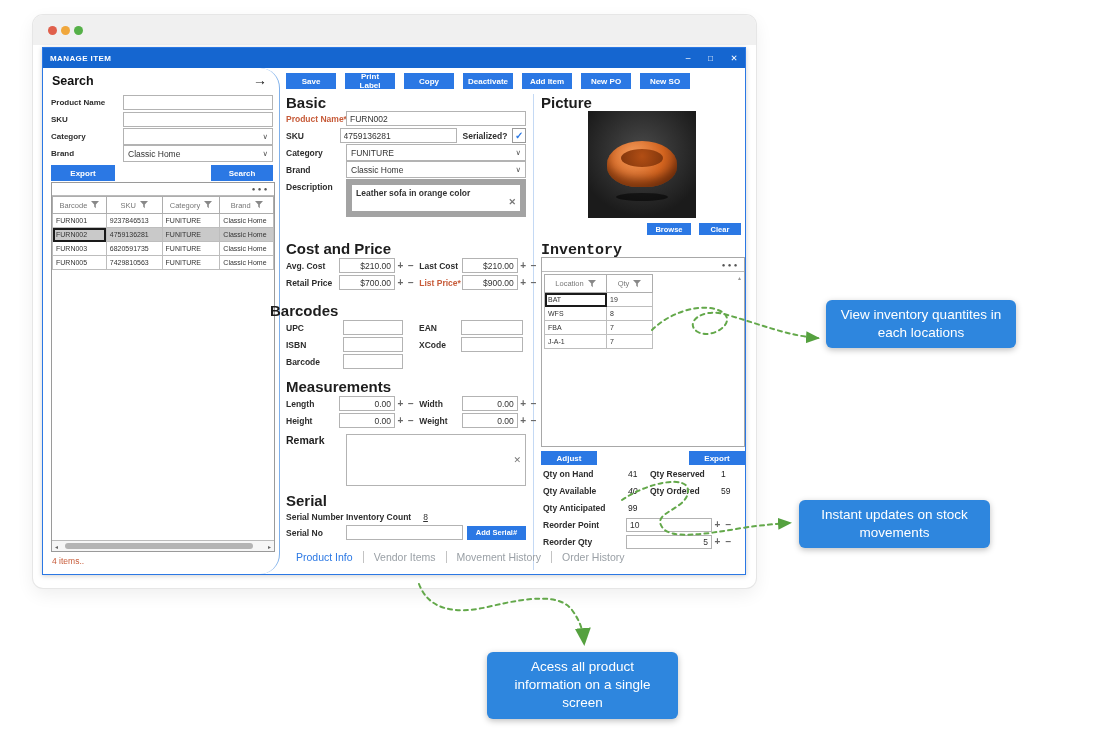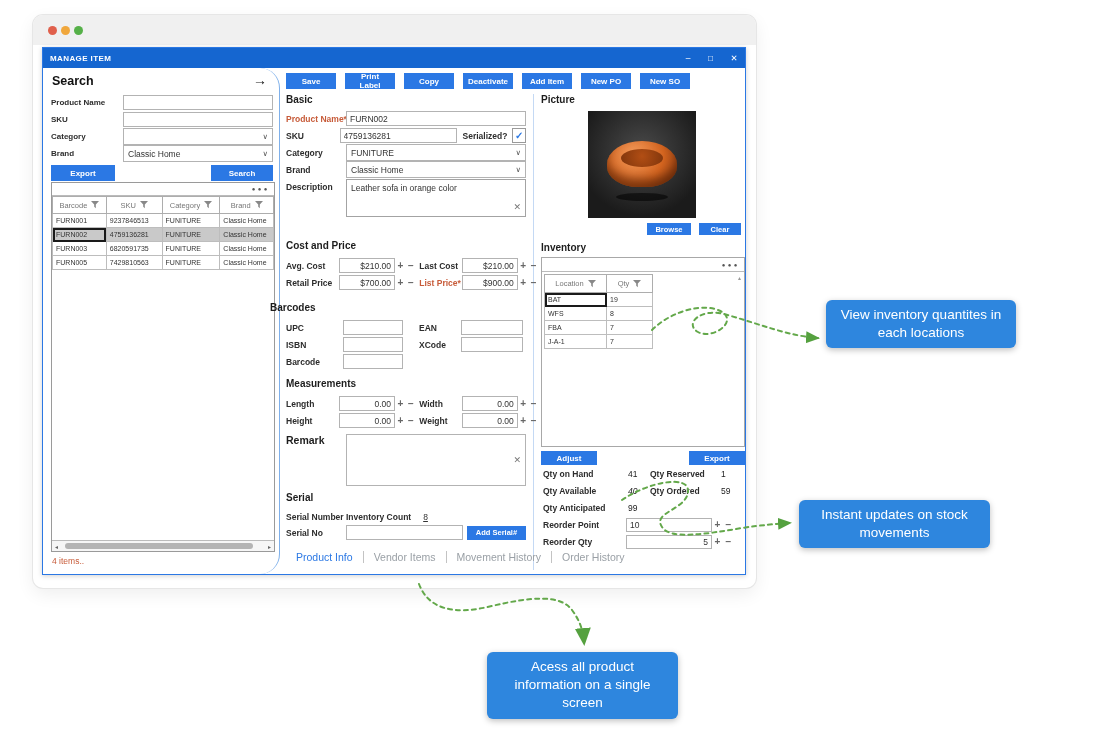--- a/index.html
+++ b/index.html
@@ -19,21 +19,21 @@
   .app-window{left:42px;top:47px;width:704px;height:528px;background:#ffffff;border:1px solid #2b78e4;
     box-shadow:0 1px 5px rgba(0,0,0,.18);}
   .titlebar{position:absolute;left:0;top:0;right:0;height:20px;background:#1566d0;color:#fff;
     display:flex;align-items:center;padding:0 7px;font-size:8px;font-weight:bold;letter-spacing:.4px;}
   .win-controls{margin-left:auto;display:flex;gap:17px;font-size:8.5px;font-weight:normal;}
   .win-controls span{cursor:pointer;line-height:20px;}
 
   .col-divider{left:490px;top:46px;bottom:4px;width:1px;background:#c4d9f4;}
 
   
-  .heading{font-size:10px;font-weight:bold;color:#1d1d1d;}
+  .heading{font-size:15px;font-weight:bold;color:#1d1d1d;}
   .lbl{font-size:8.5px;font-weight:600;color:#2d2d2d;white-space:nowrap;}
   .val{font-size:8.5px;color:#333;}
   .req{color:#c75b39;}
   .input{border:1px solid #b3b3b3;background:#fff;height:15px;font-family:"Liberation Sans",sans-serif;
     font-size:8.5px;color:#333;padding:0 3px;box-sizing:border-box;outline:none;}
   .select{border:1px solid #b3b3b3;background:#fff;height:15px;display:flex;align-items:center;
     justify-content:space-between;padding:0 4px;font-size:8.5px;color:#333;cursor:pointer;}
   .chev{color:#555;font-size:7.5px;line-height:1;}
   .btn{background:#2b78e4;color:#fff;border:none;font-family:"Liberation Sans",sans-serif;font-weight:bold;
     font-size:8px;display:flex;align-items:center;justify-content:center;cursor:pointer;}
@@ -267,21 +267,21 @@
     </div>
   </div>
   <div class="frow" style="left:243px;top:114px;width:240px;">
     <span class="lbl" style="width:60px;">Brand</span>
     <div class="select" style="flex:1;">
       <span>Classic Home</span>
       <span class="chev">∨</span>
     </div>
   </div>
   <span class="abs lbl" style="left:243px;top:134px;">Description</span>
-  <div class="abs" style="left:303px;top:131px;width:180px;height:38px;border:1px solid #a3a3a3;background:#fff;">
+  <div class="abs" style="left:303px;top:131px;width:180px;height:38px;border:6px solid #a3a3a3;background:#fff;font-weight:bold;">
     <span class="val" style="position:absolute;left:4px;top:3px;">Leather sofa in orange color</span>
     <span class="xclear" style="position:absolute;right:4px;bottom:4px;">✕</span>
   </div>
 
   <span class="abs heading" style="left:243px;top:192px;">Cost and Price</span>
   <div class="frow" style="left:243px;top:210px;width:253px;">
     <span class="lbl" style="width:55px;">Avg. Cost</span>
     <input class="input" style="width: 56px; text-align: right;" value="$210.00">
     <span class="stepper">+</span>
     <span class="stepper">−</span>
@@ -366,21 +366,21 @@
 
   <span class="abs heading" style="left:498px;top:46px;">Picture</span>
   <div class="abs pic">
     <div class="chair"></div>
     <div class="chair-seat"></div>
     <div class="chair-shadow"></div>
   </div>
   <button class="abs btn" style="left:604px;top:175px;width:44px;height:12px;font-size:7.5px;">Browse</button>
   <button class="abs btn" style="left:656px;top:175px;width:42px;height:12px;font-size:7.5px;">Clear</button>
 
-  <span class="abs heading" style="left:498px;top:194px;">Inventory</span>
+  <span class="abs heading" style="left:498px;top:194px;font-family:Liberation Mono, monospace;">Inventory</span>
   <div class="abs inv-panel">
     <div class="inv-toolbar">
       <span class="dots">●●●</span>
     </div>
     <span class="scroll-up">▴</span>
     <table class="invgrid">
       <colgroup>
           <col style="width:62px">
           <col style="width:46px">
         </colgroup>

